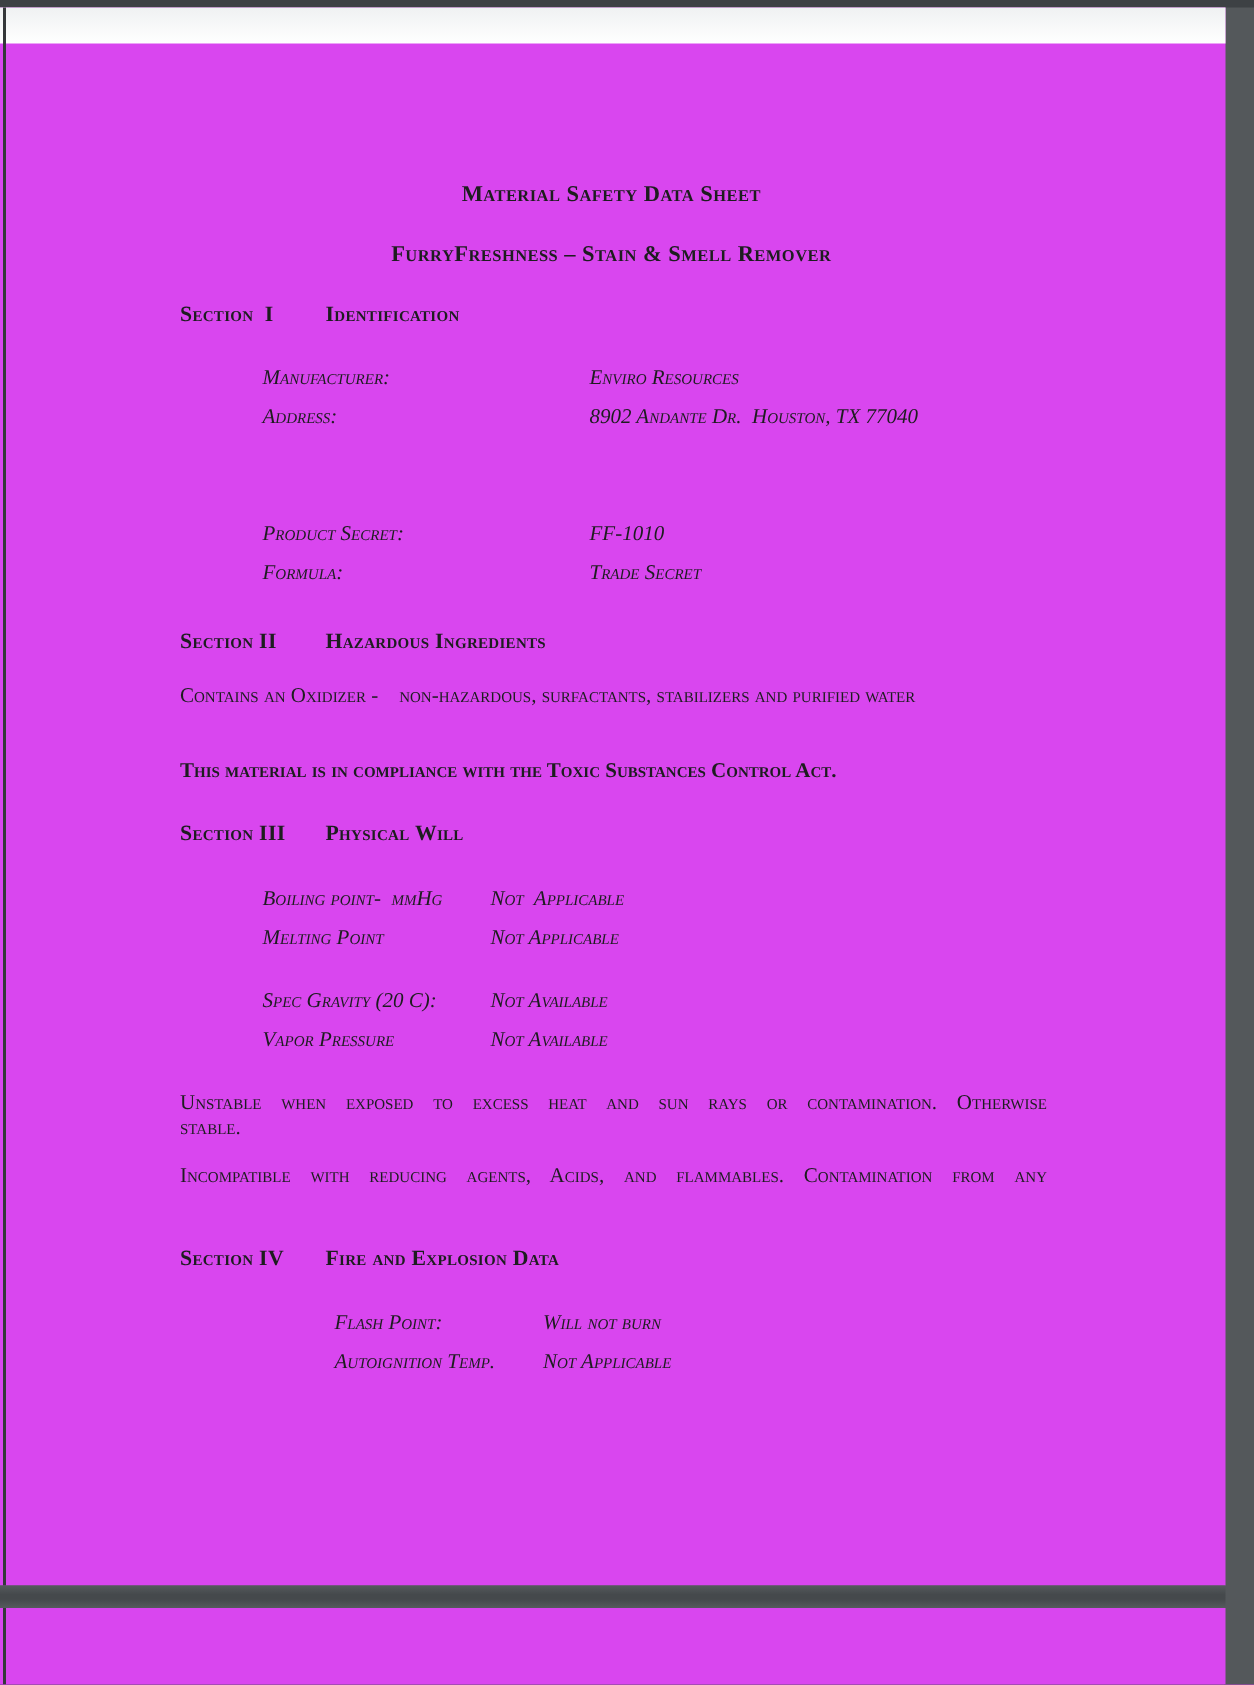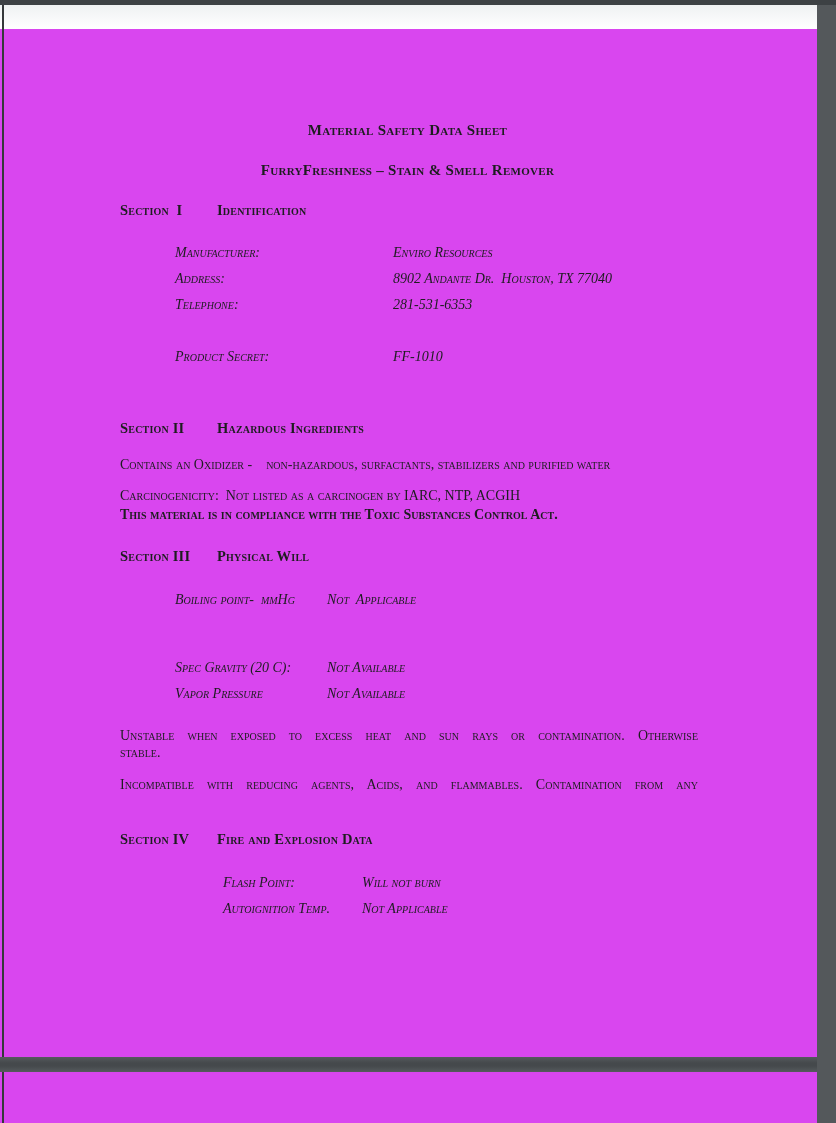--- a/index.html
+++ b/index.html
@@ -84,39 +84,41 @@
 
     <div class="sec" style="top:197px">
       <span class="sec-label">Section  I</span><span class="sec-name">Identification</span>
     </div>
     <div class="row row-s1" style="top:240px">
       <span class="lbl">Manufacturer:</span><span class="val">Enviro Resources</span>
     </div>
     <div class="row row-s1" style="top:266px">
       <span class="lbl">Address:</span><span class="val">8902 Andante Dr.  Houston, TX 77040</span>
     </div>
-    <div class="row row-s1" style="top:292px">
-      <span class="lbl">Telephone:</span><span class="val">281-531-6353</span>
-    </div>
     <div class="row row-s1" style="top:344px">
       <span class="lbl">Product Secret:</span><span class="val">FF-1010</span>
+    </div>
+    <div class="row row-s1" style="top:370px">
+      <span class="lbl">Formula:</span><span class="val">Trade Secret</span>
     </div>
 
     <div class="sec" style="top:415px">
       <span class="sec-label">Section II</span><span class="sec-name">Hazardous Ingredients</span>
     </div>
     <div class="text" style="top:452px">Contains an Oxidizer -    non-hazardous, surfactants, stabilizers and purified water</div>
-    <div class="text" style="top:483px">Carcinogenicity:  Not listed as a carcinogen by IARC, NTP, ACGIH</div>
     <div class="text b" style="top:502px">This material is in compliance with the Toxic Substances Control Act.</div>
 
     <div class="sec" style="top:543px">
       <span class="sec-label">Section III</span><span class="sec-name">Physical Will</span>
     </div>
     <div class="row row-s3" style="top:587px">
       <span class="lbl">Boiling point-  mmHg</span><span class="val">Not  Applicable</span>
+    </div>
+    <div class="row row-s3" style="top:613px">
+      <span class="lbl">Melting Point</span><span class="val">Not Applicable</span>
     </div>
     <div class="row row-s3" style="top:655px">
       <span class="lbl">Spec Gravity (20 C):</span><span class="val">Not Available</span>
     </div>
     <div class="row row-s3" style="top:681px">
       <span class="lbl">Vapor Pressure</span><span class="val">Not Available</span>
     </div>
     <div class="para" style="top:722px">
       <div class="jline">Unstable when exposed to excess heat and sun rays or contamination.  Otherwise</div>
       <div class="lline">stable.</div>

